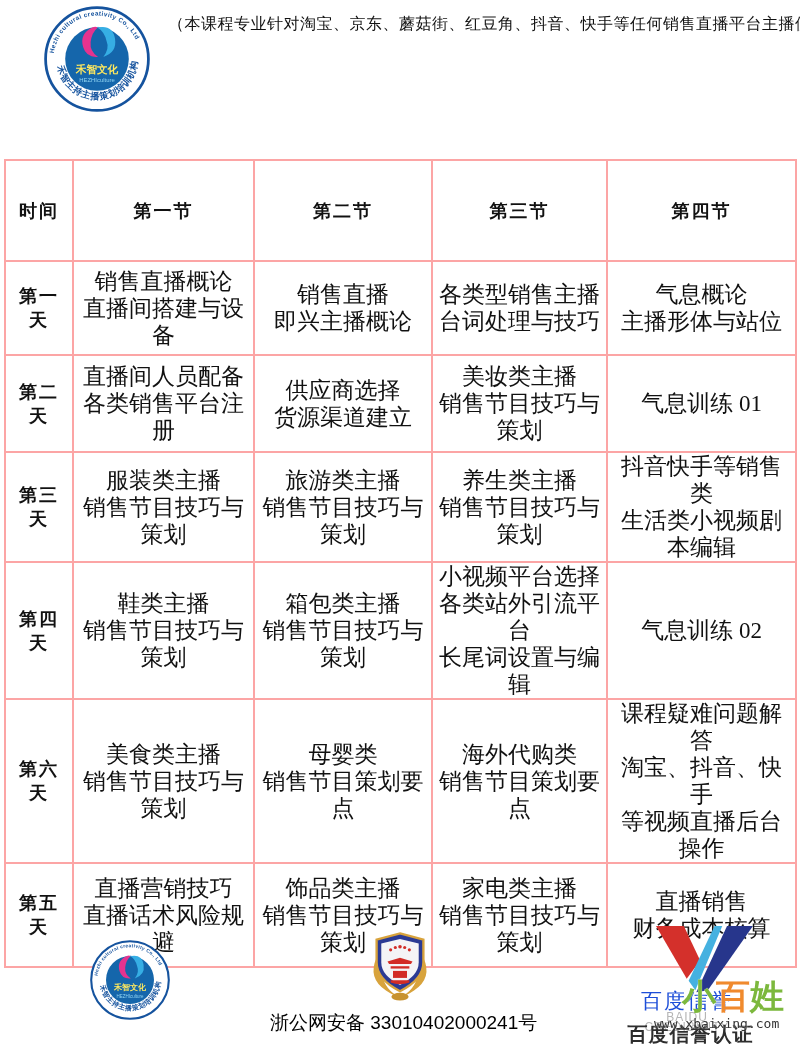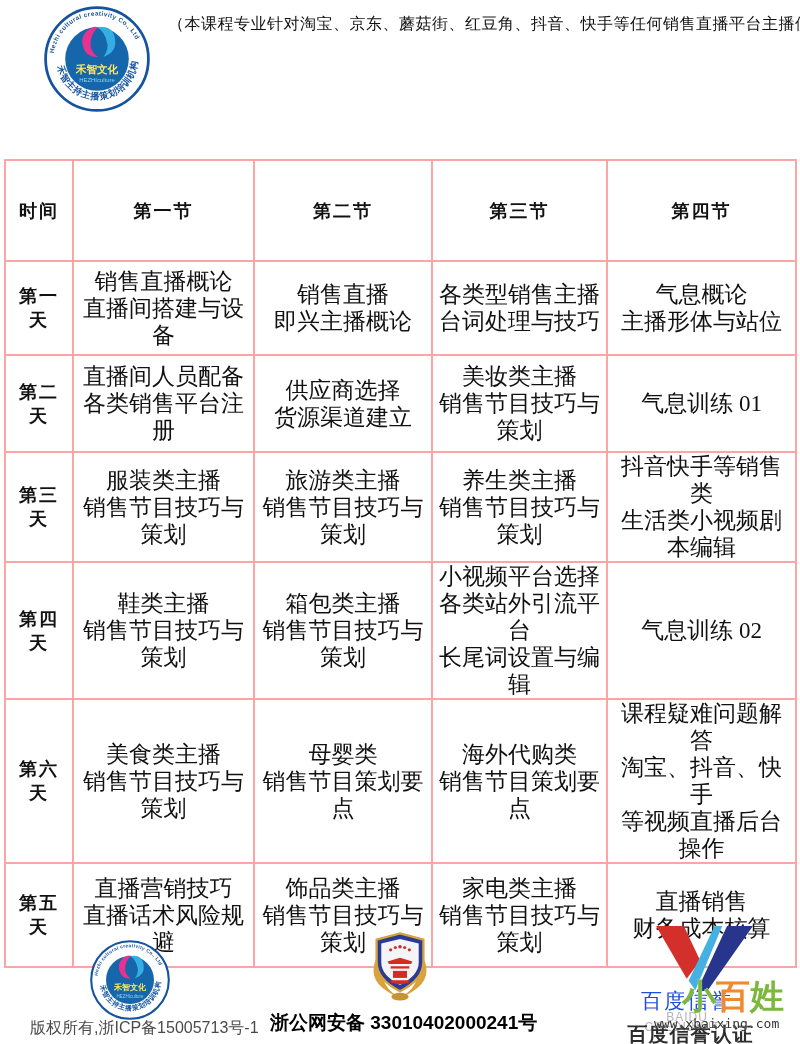--- a/index.html
+++ b/index.html
@@ -31,21 +31,21 @@
   .footer{position:absolute;left:0;top:900px;width:800px;height:144px;}
   .logo-small{position:absolute;left:90px;top:40px;width:80px;height:80px;}
   .copyright{
     position:absolute;left:30px;top:118px;width:200px;text-align:center;
     font-size:16px;color:#4a4a4a;font-family:"Liberation Sans","DejaVu Sans",sans-serif;
     white-space:nowrap;
   }
   .badge-wrap{position:absolute;left:361px;top:28px;width:78px;height:78px;}
   .police-record{
     position:absolute;left:270px;top:110px;width:260px;text-align:right;
-    font-size:19px;font-weight:700;color:#000;white-space:nowrap;
+    font-size:19px;font-weight:400;color:#000;white-space:nowrap;
     font-family:"Liberation Sans","DejaVu Sans",sans-serif;
   }
   .baidu-v{position:absolute;left:650px;top:24px;width:108px;height:72px;}
   .baidu-name{
     position:absolute;left:622px;top:90px;width:130px;text-align:center;
     font-family:"Liberation Sans","DejaVu Sans",sans-serif;z-index:1;
   }
   .baidu-name .cn{font-size:21px;color:#1d4ed8;letter-spacing:2px;line-height:22px;}
   .baidu-name .en{font-size:12px;color:#b5b5b5;letter-spacing:1px;line-height:10px;}
   .baidu-cert{
@@ -255,21 +255,20 @@
     </tr>
   </tbody>
     </table>
 
   <div class="footer">
     <div class="logo-small">
       <svg width="80" height="80" viewBox="0 0 100 100">
           <use href="#hezhi-logo"></use>
         </svg>
     </div>
-    <div class="copyright">版权所有,浙ICP备15005713号-1</div>
 
     <div class="badge-wrap">
       <svg width="78" height="78" viewBox="0 0 100 100">
           <use href="#police-badge"></use>
         </svg>
     </div>
     <div class="police-record">浙公网安备 33010402000241号</div>
 
     <div class="baidu-v">
       <svg width="108" height="72" viewBox="0 0 110 75">

